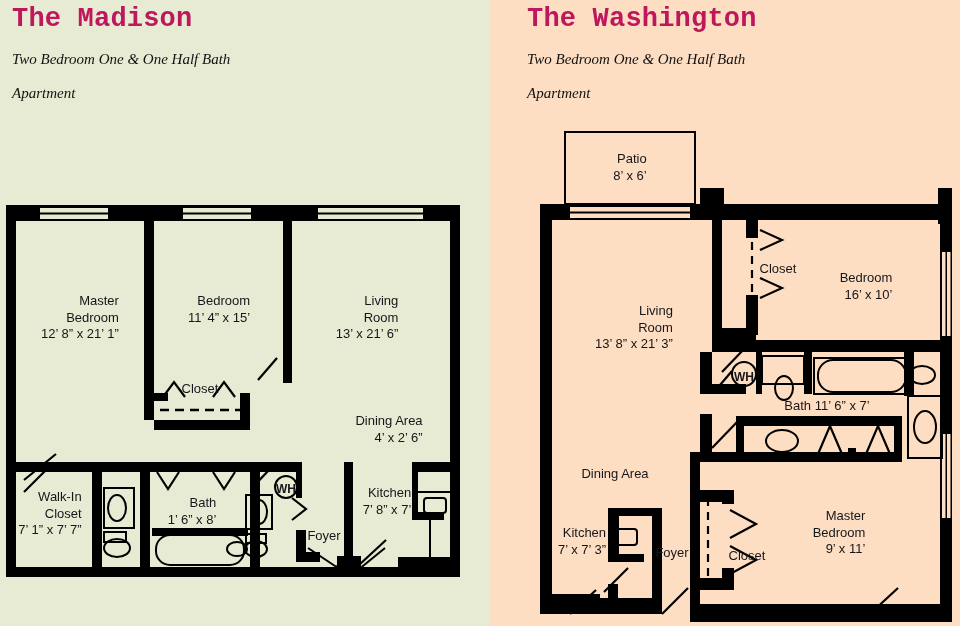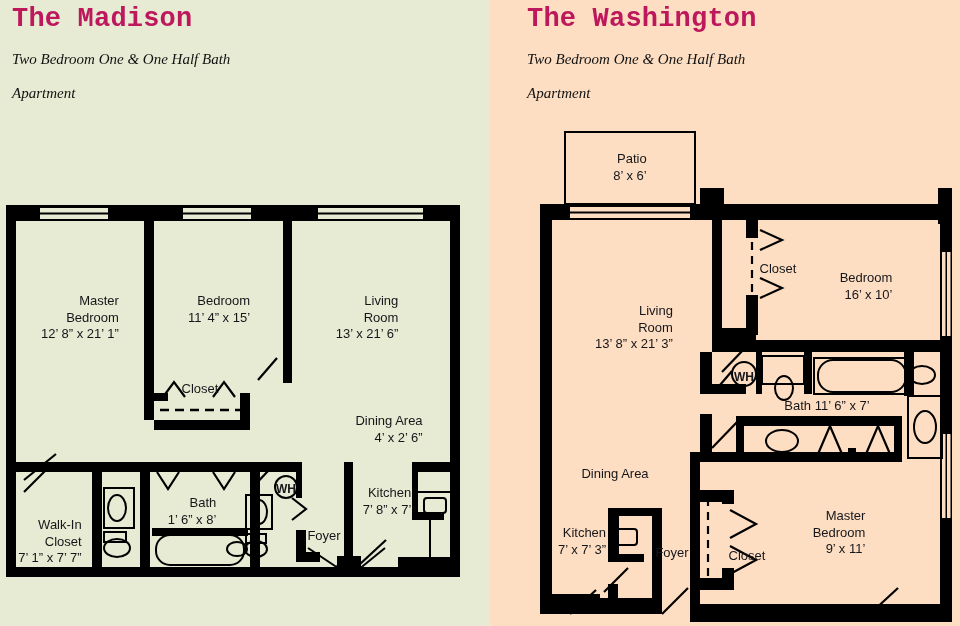--- a/index.html
+++ b/index.html
@@ -304,21 +304,21 @@
     <div>13’ x 21’ 6”</div>
   </div>
 
   <div class="lbl" style="left:389px; top:413px;">
     <div>Dining Area</div>
     <div>4’ x 2’ 6”</div>
   </div>
 
   <div class="lbl" style="left:200px; top:381px;">Closet</div>
 
-  <div class="lbl" style="left:50px; top:517px;">
+  <div class="lbl" style="left:50px; top:489px;">
     <div>Walk-In</div>
     <div>Closet</div>
     <div>7’ 1” x 7’ 7”</div>
   </div>
 
   <div class="lbl" style="left:192px; top:495px;">
     <div>Bath</div>
     <div>1’ 6” x 8’</div>
   </div>
 

